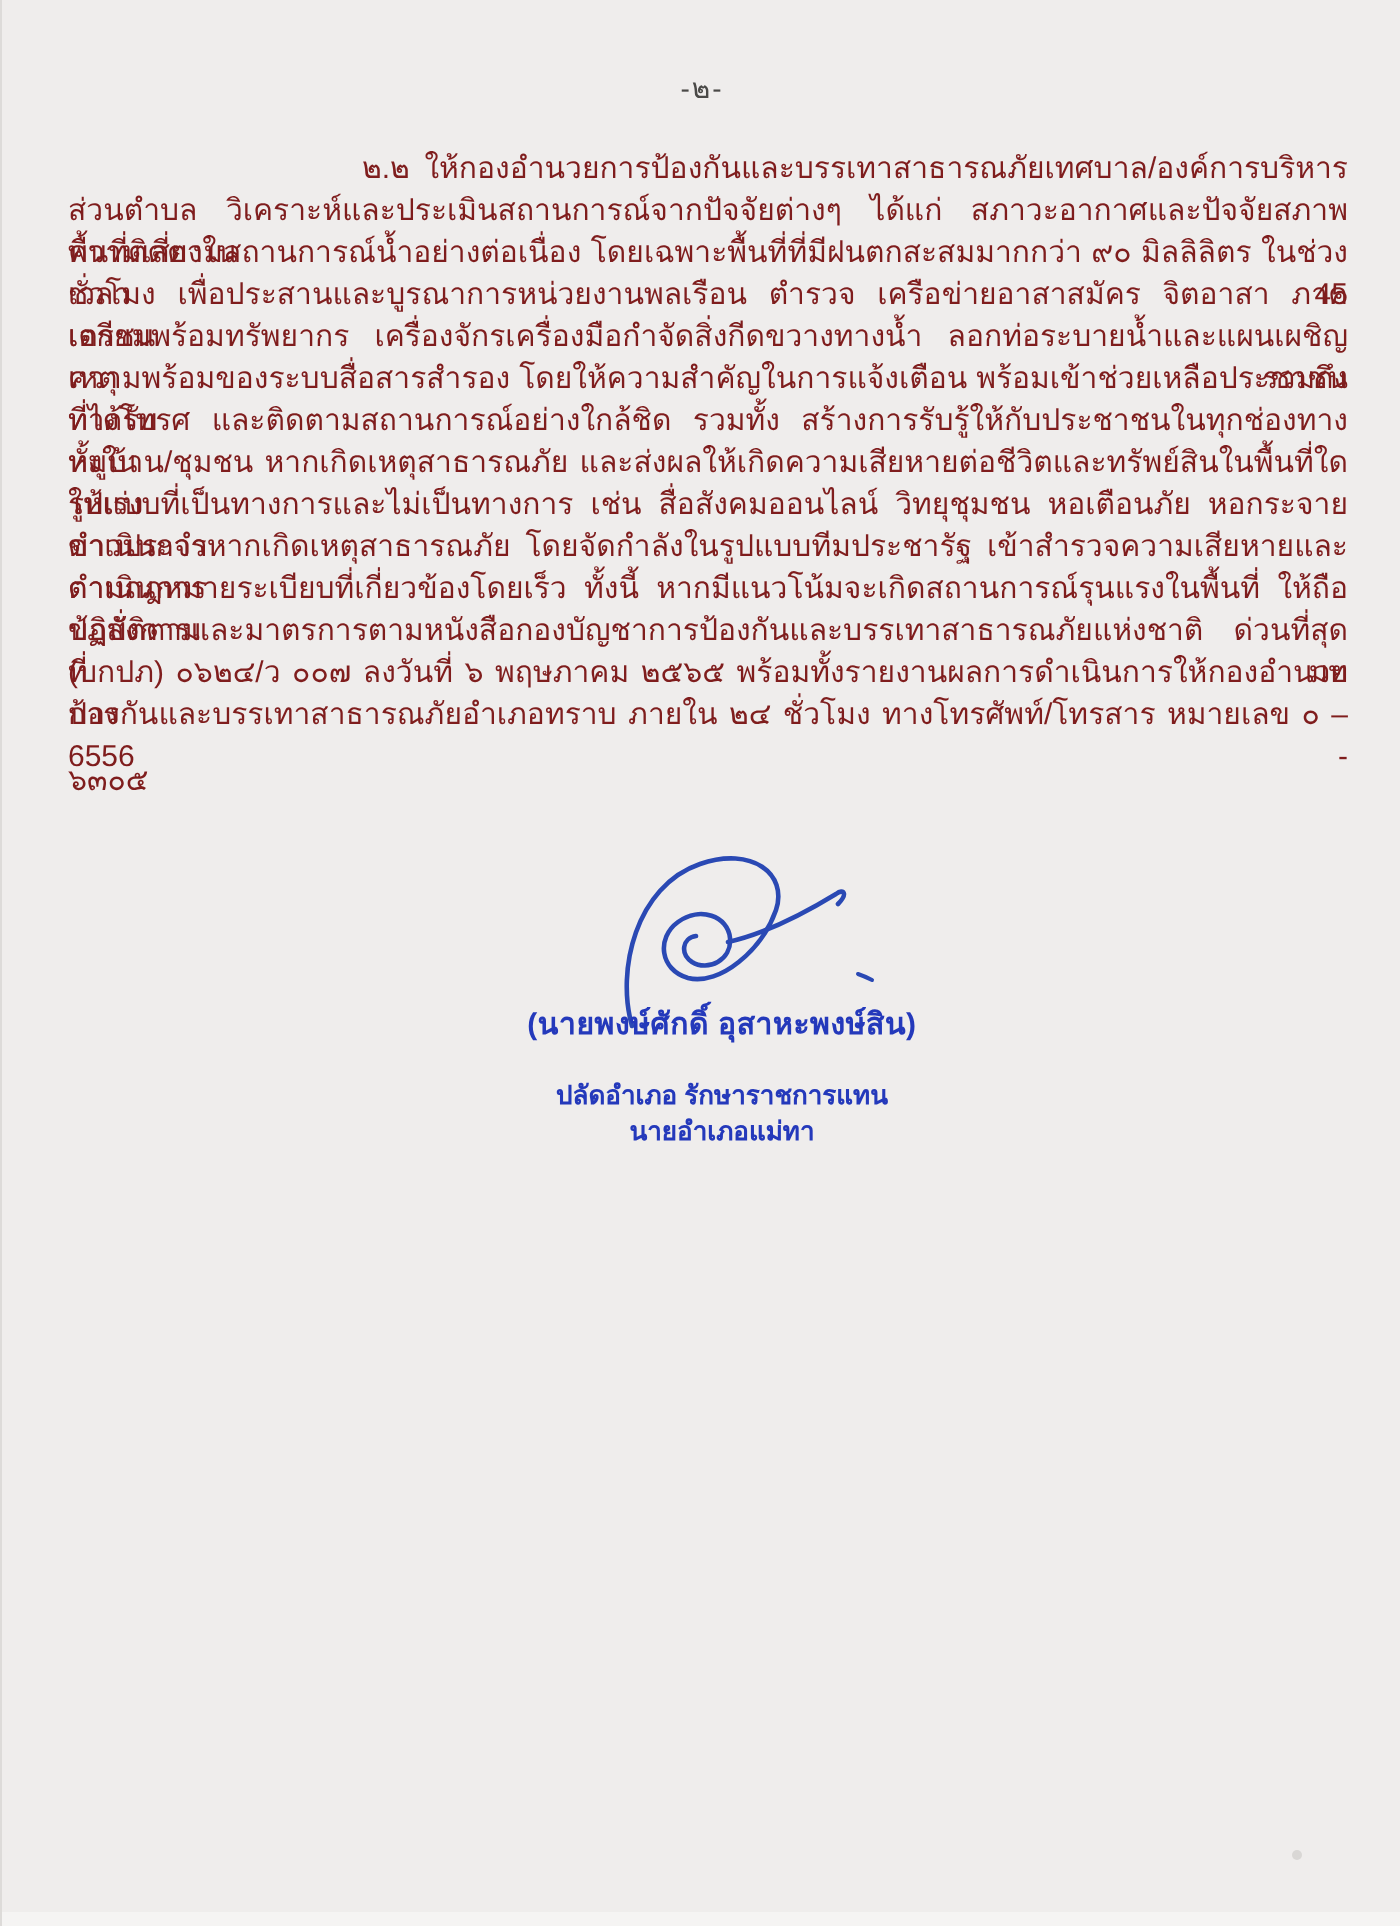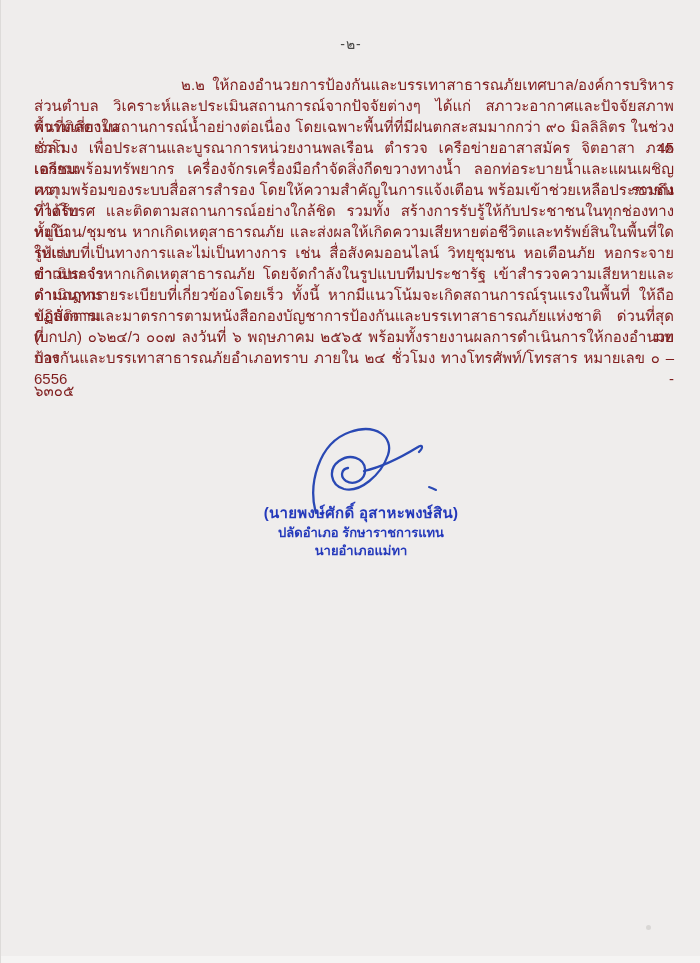--- a/index.html
+++ b/index.html
@@ -61,21 +61,21 @@
     position:absolute;
     top:78px;left:0;
     width:240px;
     text-align:center;
     font-weight:bold;
     line-height:1.35;
   }
   .stamp-name{
     font-size:15px;
     letter-spacing:.3px;
-    margin-bottom:1px;
+    margin-bottom:16px;
   }
   .stamp-line{
     font-size:13px;
   }
   .scan-bottom-edge{
     position:absolute;
     left:0;right:0;bottom:0;height:7px;
     background:#f5f4f3;
   }
   .scan-speck{

